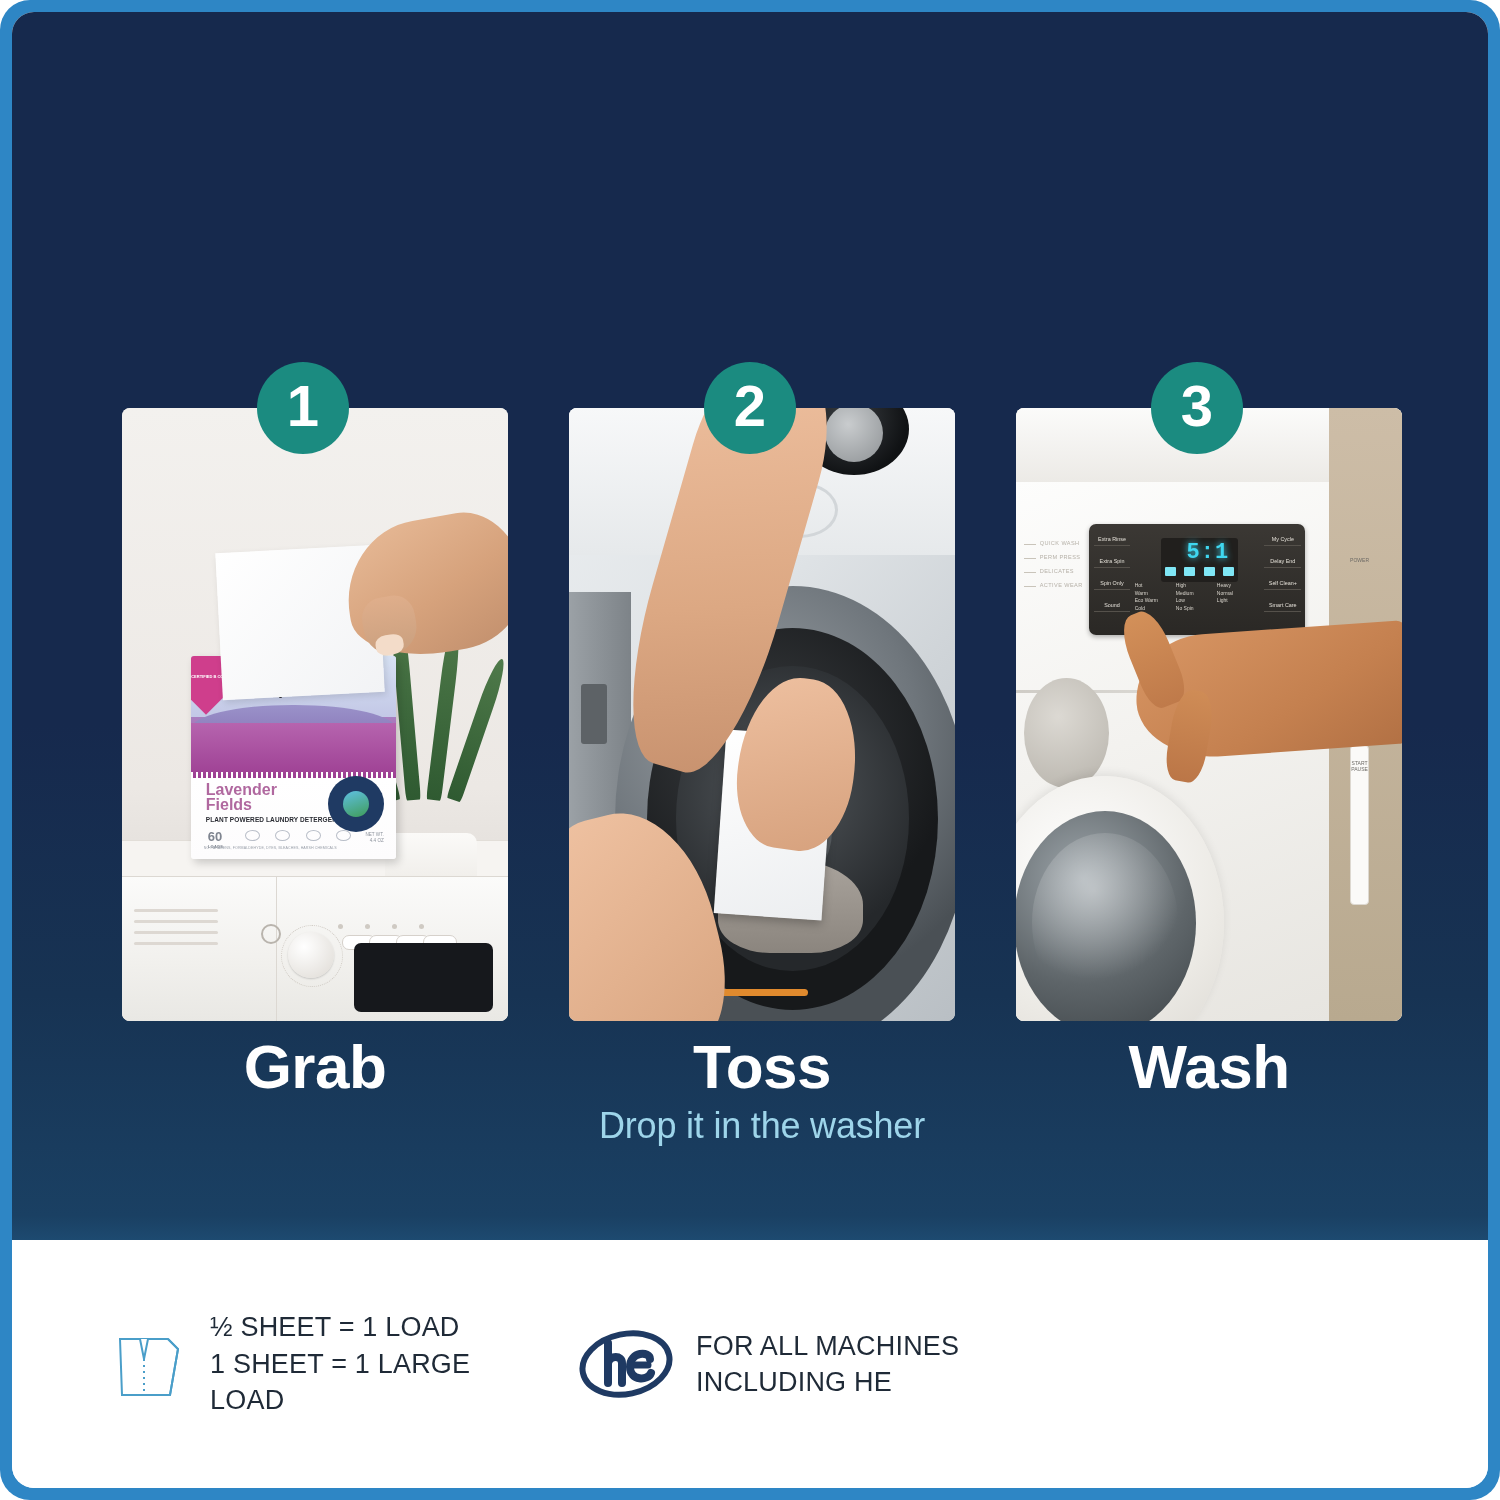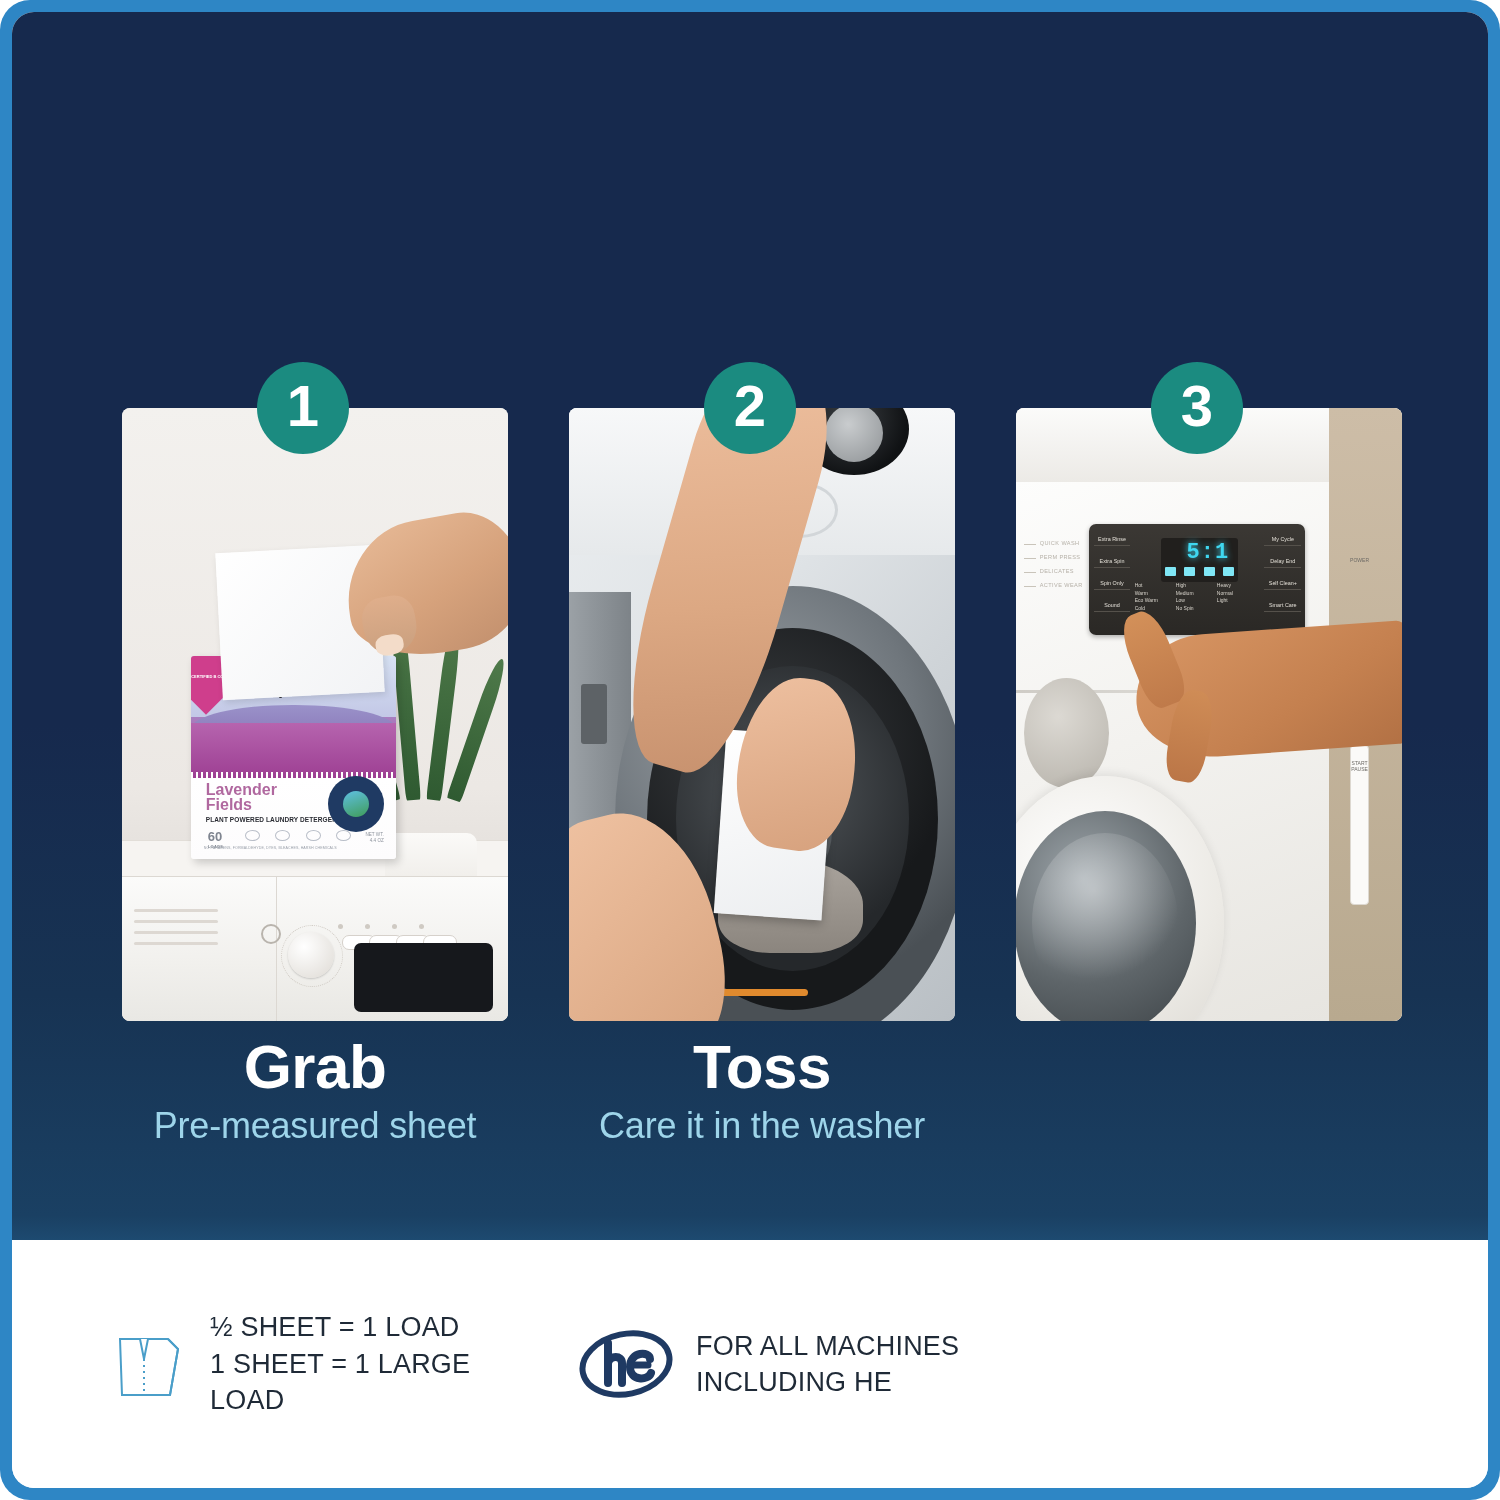--- a/index.html
+++ b/index.html
@@ -252,21 +252,20 @@
             <div class="p1-led" style="left:56%"></div>
             <div class="p1-led" style="left:63%"></div>
             <div class="p1-led" style="left:70%"></div>
             <div class="p1-led" style="left:77%"></div>
             <div class="p1-screen"></div>
           </div>
         </div>
 
         <div class="caption">
           <div class="cap-title">Grab</div>
-          <div class="cap-sub">Pre-measured sheet</div>
         </div>
       </div>
 
       <div class="step s2">
         <div class="badge">2</div>
 
         <div class="photo">
           <div class="p2-bg"></div>
           <div class="p2-top"></div>
           <div class="p2-knob"></div>
@@ -283,21 +282,21 @@
           </div>
           <div class="p2-stripe"></div>
           <div class="p2-sheet"></div>
           <div class="p2-arm"></div>
           <div class="p2-hand"></div>
           <div class="p2-arm2"></div>
         </div>
 
         <div class="caption">
           <div class="cap-title">Toss</div>
-          <div class="cap-sub">Care it in the washer</div>
+          <div class="cap-sub">Drop it in the washer</div>
         </div>
       </div>
 
       <div class="step s3">
         <div class="badge">3</div>
 
         <div class="photo">
           <div class="p3-bg"></div>
           <div class="p3-wall"></div>
           <div class="p3-dryer"></div>
@@ -362,20 +361,21 @@
           <div class="p3-doorring">
             <div class="p3-glass"></div>
           </div>
 
           <div class="p3-hand"></div>
           <div class="p3-f1"></div>
           <div class="p3-f2"></div>
         </div>
 
         <div class="caption">
+          <div class="cap-title">Wash</div>
         </div>
       </div>
 
     </div>
   </div>
 
   <div class="features">
 
     <div class="feat f1">
       <div class="ic-sheet">

